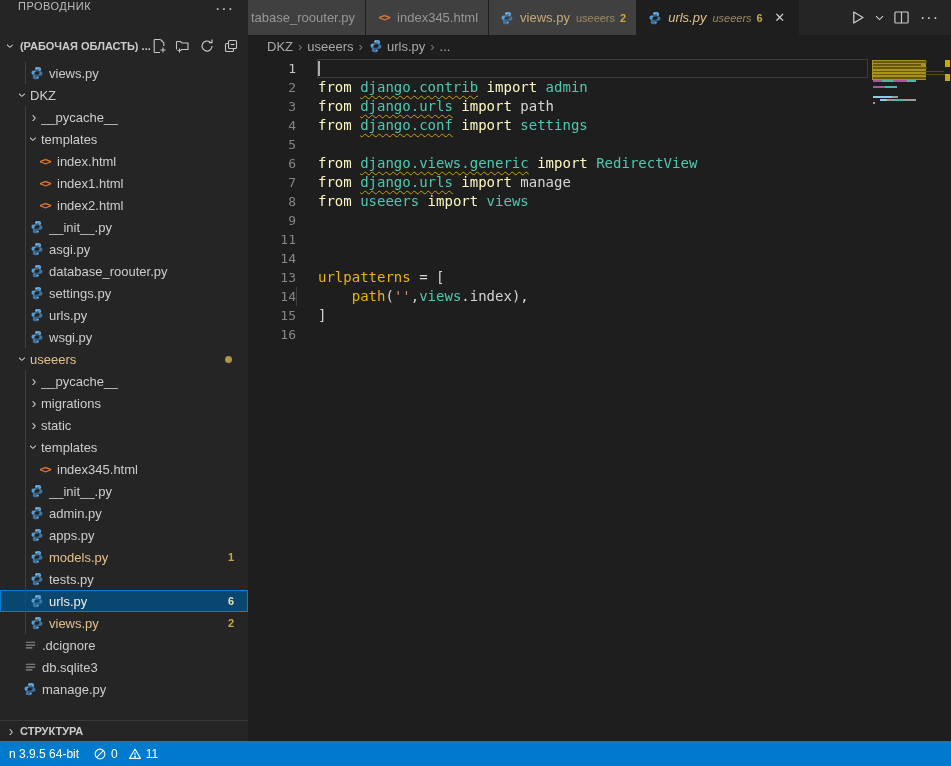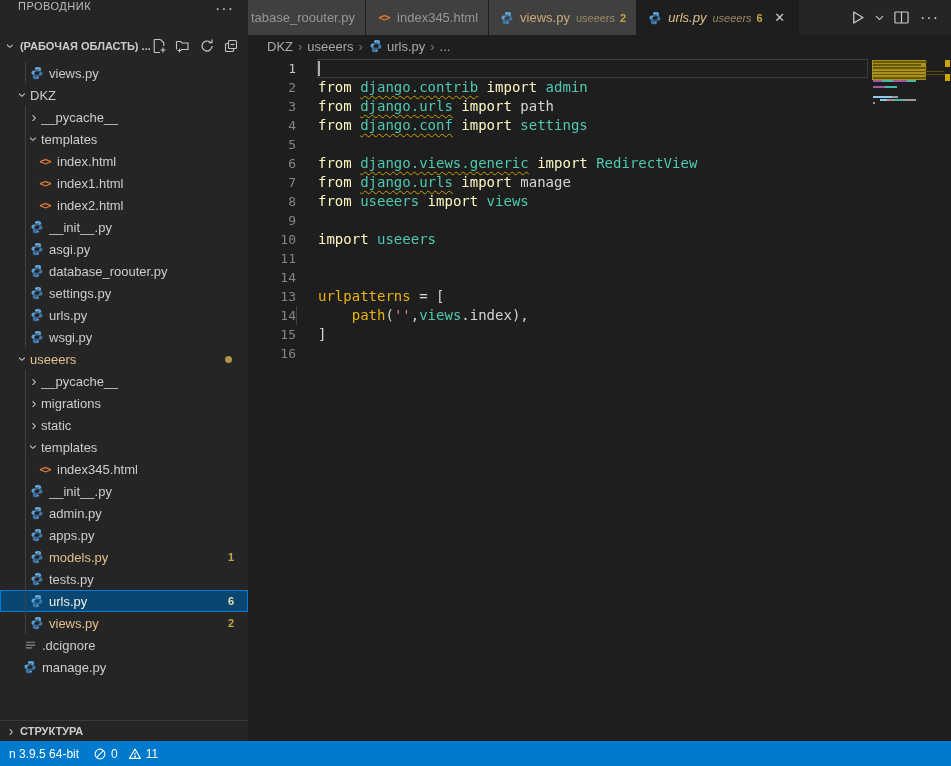--- a/index.html
+++ b/index.html
@@ -359,20 +359,28 @@
             <span class="tlabel">views.py</span>
             <span class="badge">2</span>
           </div>
           <div class="row fi-ind1">
             <span class="ficon">
               <svg width="13" height="13" viewBox="0 0 14 14" fill="none" stroke="#8C8C8C" stroke-width="1.3">
                 <path d="M2 3.5h10M2 6.5h10M2 9.5h7"></path>
               </svg>
             </span>
             <span class="tlabel">.dcignore</span>
+          </div>
+          <div class="row fi-ind1">
+            <span class="ficon">
+              <svg width="13" height="13" viewBox="0 0 14 14" fill="none" stroke="#8C8C8C" stroke-width="1.3">
+                <path d="M2 3.5h10M2 6.5h10M2 9.5h7"></path>
+              </svg>
+            </span>
+            <span class="tlabel">db.sqlite3</span>
           </div>
           <div class="row fi-ind1">
             <span class="ficon">
               <svg width="14" height="14" viewBox="0 0 16 16">
                 <path fill="#5A9FD4" d="M7.9 1C5.8 1 5.9 2 5.9 2.8V4.4h4.2V5H4.1C2.8 5 1.7 5.8 1.7 7.5s1 2.6 2.3 2.6h1.1V8.4C5.1 7.1 6.2 6 7.5 6h3.2c1.1 0 2-.9 2-2V2.8C12.7 1.7 11.3 1 9.9 1z"></path>
                 <path fill="#3C76A8" d="M8.1 15c2.1 0 2-1 2-1.8v-1.6H5.9V11h5.9c1.3 0 2.4-.8 2.4-2.5S13.2 6 11.9 6h-1.1v1.6c0 1.3-1.1 2.4-2.4 2.4H5.2c-1.1 0-2 .9-2 2v1.2C3.2 14.3 4.6 15 6 15z"></path>
                 <circle cx="7" cy="2.9" r=".6" fill="#d6e7f4"></circle>
                 <circle cx="9" cy="13.1" r=".6" fill="#d6e7f4"></circle>
               </svg>
             </span>
@@ -476,21 +484,20 @@
         <div class="code-lines">
             <div class="cline cur"><span class="ln">1</span><span class="ctext"></span></div>
             <div class="cline"><span class="ln">2</span><span class="ctext"><span class="tk-kw">from </span><span class="tk-mod sq">django.contrib</span><span class="tk-kw"> import </span><span class="tk-mod">admin</span></span></div>
             <div class="cline"><span class="ln">3</span><span class="ctext"><span class="tk-kw">from </span><span class="tk-mod sq">django.urls</span><span class="tk-kw"> import </span><span class="tk-pl">path</span></span></div>
             <div class="cline"><span class="ln">4</span><span class="ctext"><span class="tk-kw">from </span><span class="tk-mod sq">django.conf</span><span class="tk-kw"> import </span><span class="tk-mod">settings</span></span></div>
             <div class="cline"><span class="ln">5</span></div>
             <div class="cline"><span class="ln">6</span><span class="ctext"><span class="tk-kw">from </span><span class="tk-mod sq">django.views.generic</span><span class="tk-kw"> import </span><span class="tk-mod">RedirectView</span></span></div>
             <div class="cline"><span class="ln">7</span><span class="ctext"><span class="tk-kw">from </span><span class="tk-mod sq">django.urls</span><span class="tk-kw"> import </span><span class="tk-pl">manage</span></span></div>
             <div class="cline"><span class="ln">8</span><span class="ctext"><span class="tk-kw">from </span><span class="tk-mod">useeers</span><span class="tk-kw"> import </span><span class="tk-mod">views</span></span></div>
             <div class="cline"><span class="ln">9</span><span class="ctext"></span></div>
-            <div class="cline"><span class="ln">10</span><span class="ctext"><span class="tk-kw">import </span><span class="tk-mod">useeers</span></span></div>
             <div class="cline"><span class="ln">11</span><span class="ctext"></span></div>
             <div class="cline"><span class="ln">14</span><span class="ctext"></span></div>
             <div class="cline"><span class="ln">13</span><span class="ctext"><span class="tk-var">urlpatterns</span><span class="tk-pl"> = [</span></span></div>
             <div class="cline"><span class="ln">14</span><span class="ctext"><i class="code-guide"></i><span class="tk-pl">    </span><span class="tk-var">path</span><span class="tk-pl">(</span><span class="tk-str">''</span><span class="tk-pl">,</span><span class="tk-mod">views</span><span class="tk-pl">.index),</span></span></div>
             <div class="cline"><span class="ln">15</span><span class="ctext"><span class="tk-pl">]</span></span></div>
             <div class="cline"><span class="ln">16</span><span class="ctext"></span></div>
           </div>
         <div class="minimap">
             <div class="mm-line"></div>
             <div class="mm-line">

